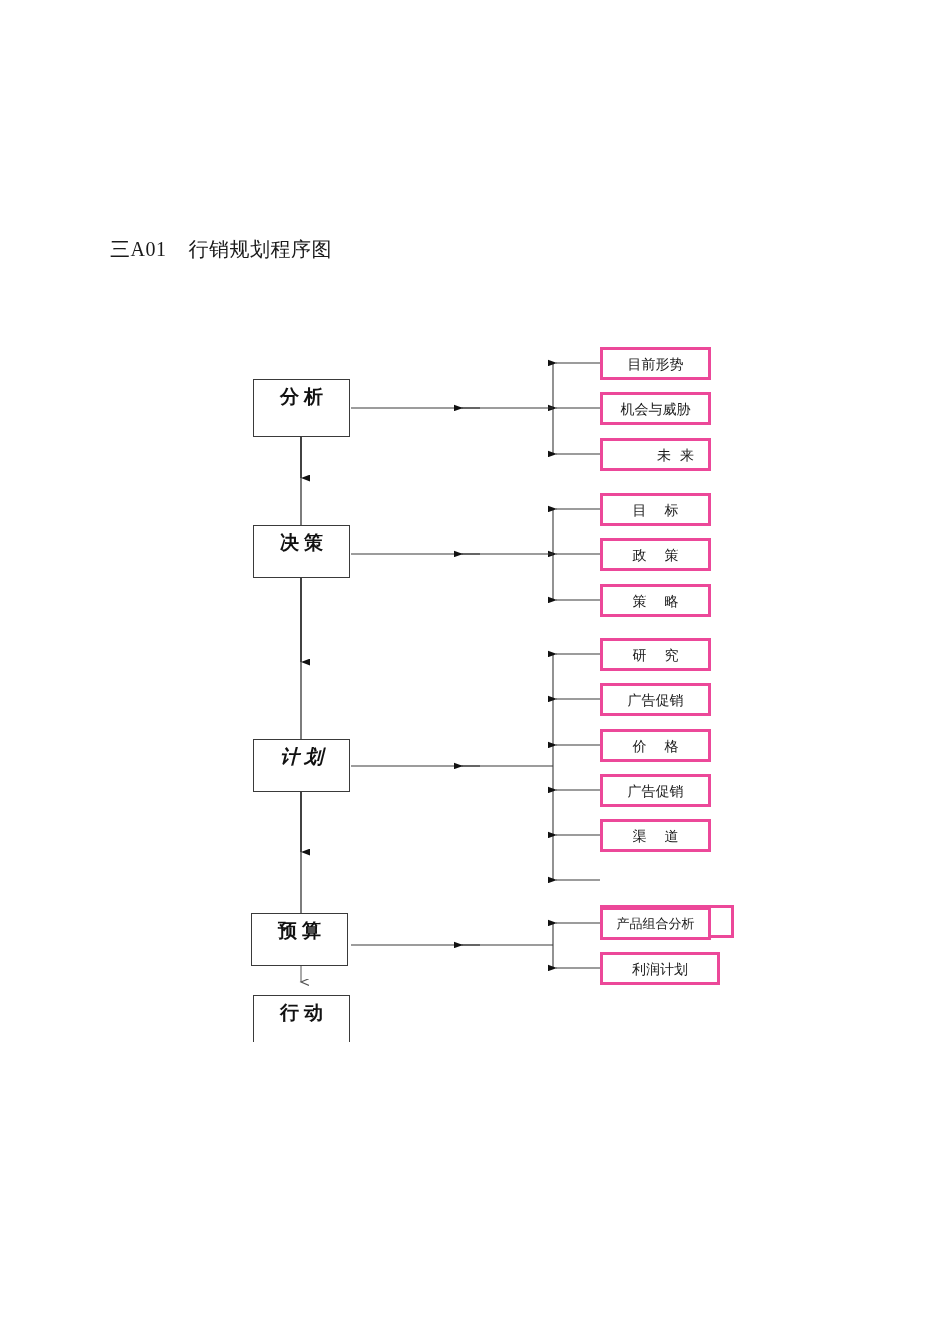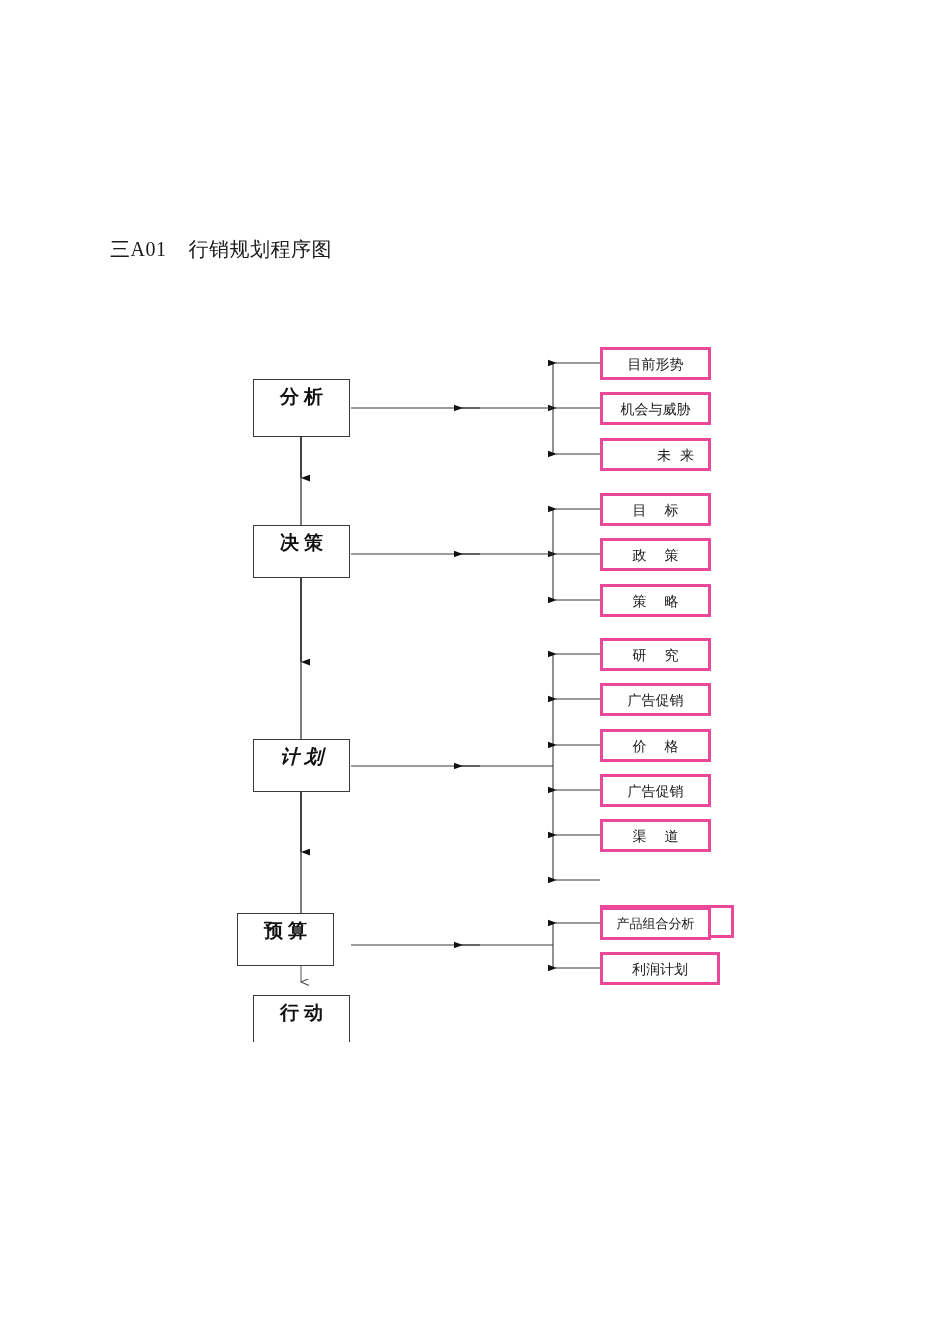--- a/index.html
+++ b/index.html
@@ -151,21 +151,21 @@
   </div>
 
   <div class="stage-box" style="left:253px; top:525px; width:97px; height:53px;">
     <span class="stage-label">决策</span>
   </div>
 
   <div class="stage-box" style="left:253px; top:739px; width:97px; height:53px;font-style:italic;">
     <span class="stage-label">计划</span>
   </div>
 
-  <div class="stage-box" style="left:237px; top:913px; width:97px; height:53px;">
+  <div class="stage-box" style="left:251px; top:913px; width:97px; height:53px;">
     <span class="stage-label">预算</span>
   </div>
 
   <div class="stage-box clipped" style="left:253px; top:982px; width:97px; height:47px;margin-top:13px;">
     <span class="stage-label">行动</span>
   </div>
 
   <div class="item-box" style="left:600px; top:347px; width:111px; height:33px;">
     <span class="item-label">目前形势</span>
   </div>

